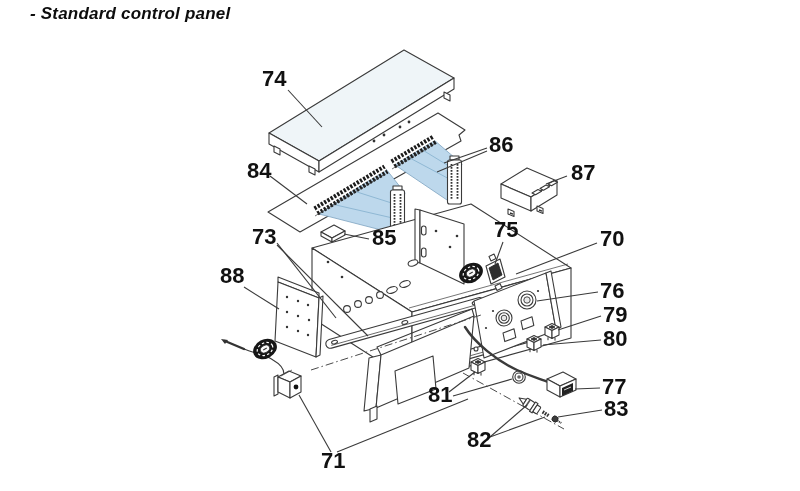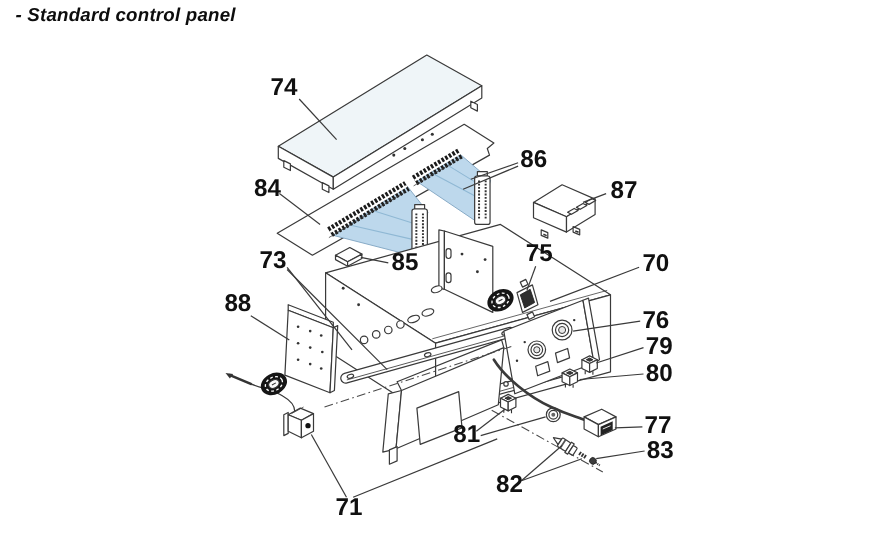--- a/index.html
+++ b/index.html
@@ -1,17 +1,17 @@
 <!DOCTYPE html>
 <html style="--ribbon: #bdd8ec; --fold: #8fb8d4; --cover: #eff5f8; --blackpart: #161616; --bg: #ffffff; --label: #111111;"><head>
 <meta charset="utf-8">
 <style>
   html,body{margin:0;padding:0;background:#fff;}
   .page{position:relative;width:669px;height:491px;background:var(--bg,#fff);overflow:hidden;
-        font-family:"Liberation Sans",sans-serif;}
+        font-family:"Liberation Sans",sans-serif;margin-left:16px;}
   .doc-title{position:absolute;left:14px;top:4px;font:italic bold 17px "Liberation Sans",sans-serif;
              color:#0d0d0d;letter-spacing:.2px;white-space:pre;}
   svg{position:absolute;left:0;top:0;}
   .w{fill:#fff;stroke:#3a3a3a;stroke-width:1.1;stroke-linejoin:round;}
   .cover{fill:var(--cover,#eff5f8);stroke:#3a3a3a;stroke-width:1.1;stroke-linejoin:round;}
   .ln{stroke:#3a3a3a;stroke-width:1.1;fill:none;stroke-linecap:round;}
   .thin{stroke:#3a3a3a;stroke-width:0.7;fill:none;}
   .dot{fill:#333;stroke:none;}
   .ribbon{fill:var(--ribbon,#bdd8ec);stroke:#7da3c0;stroke-width:0.8;}
   .fold{stroke:var(--fold,#8fb8d4);stroke-width:1;fill:none;}

